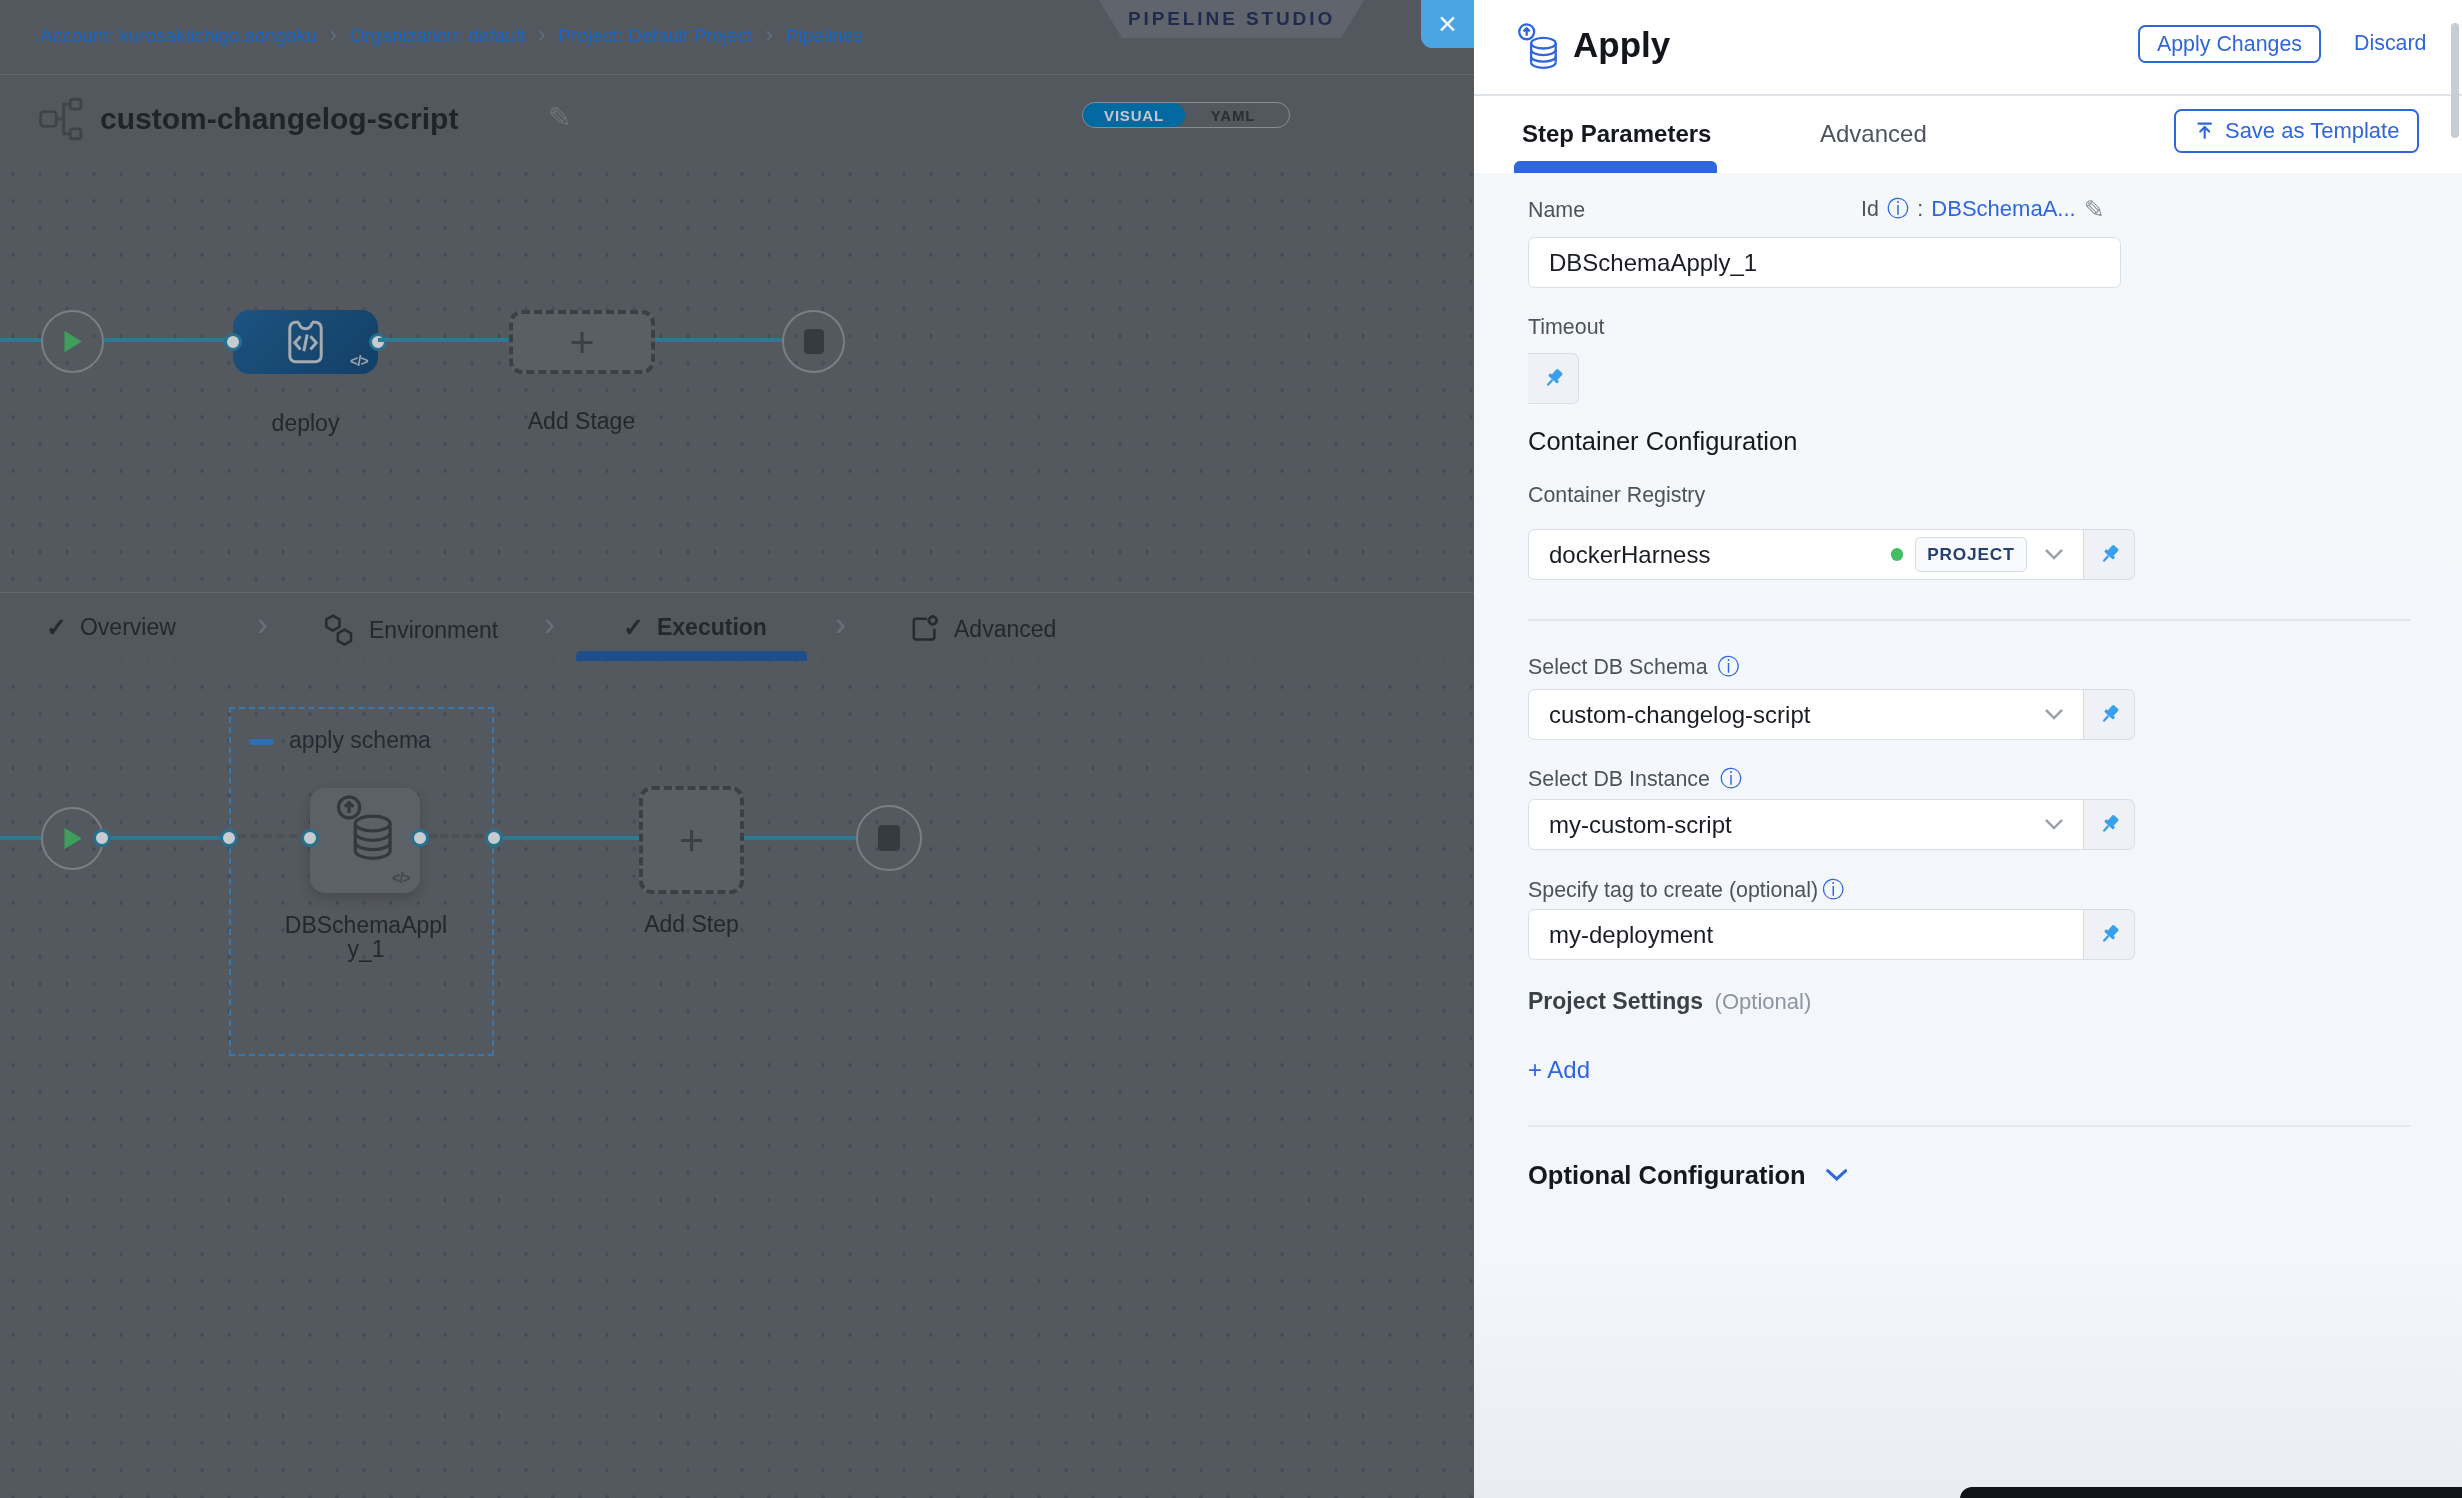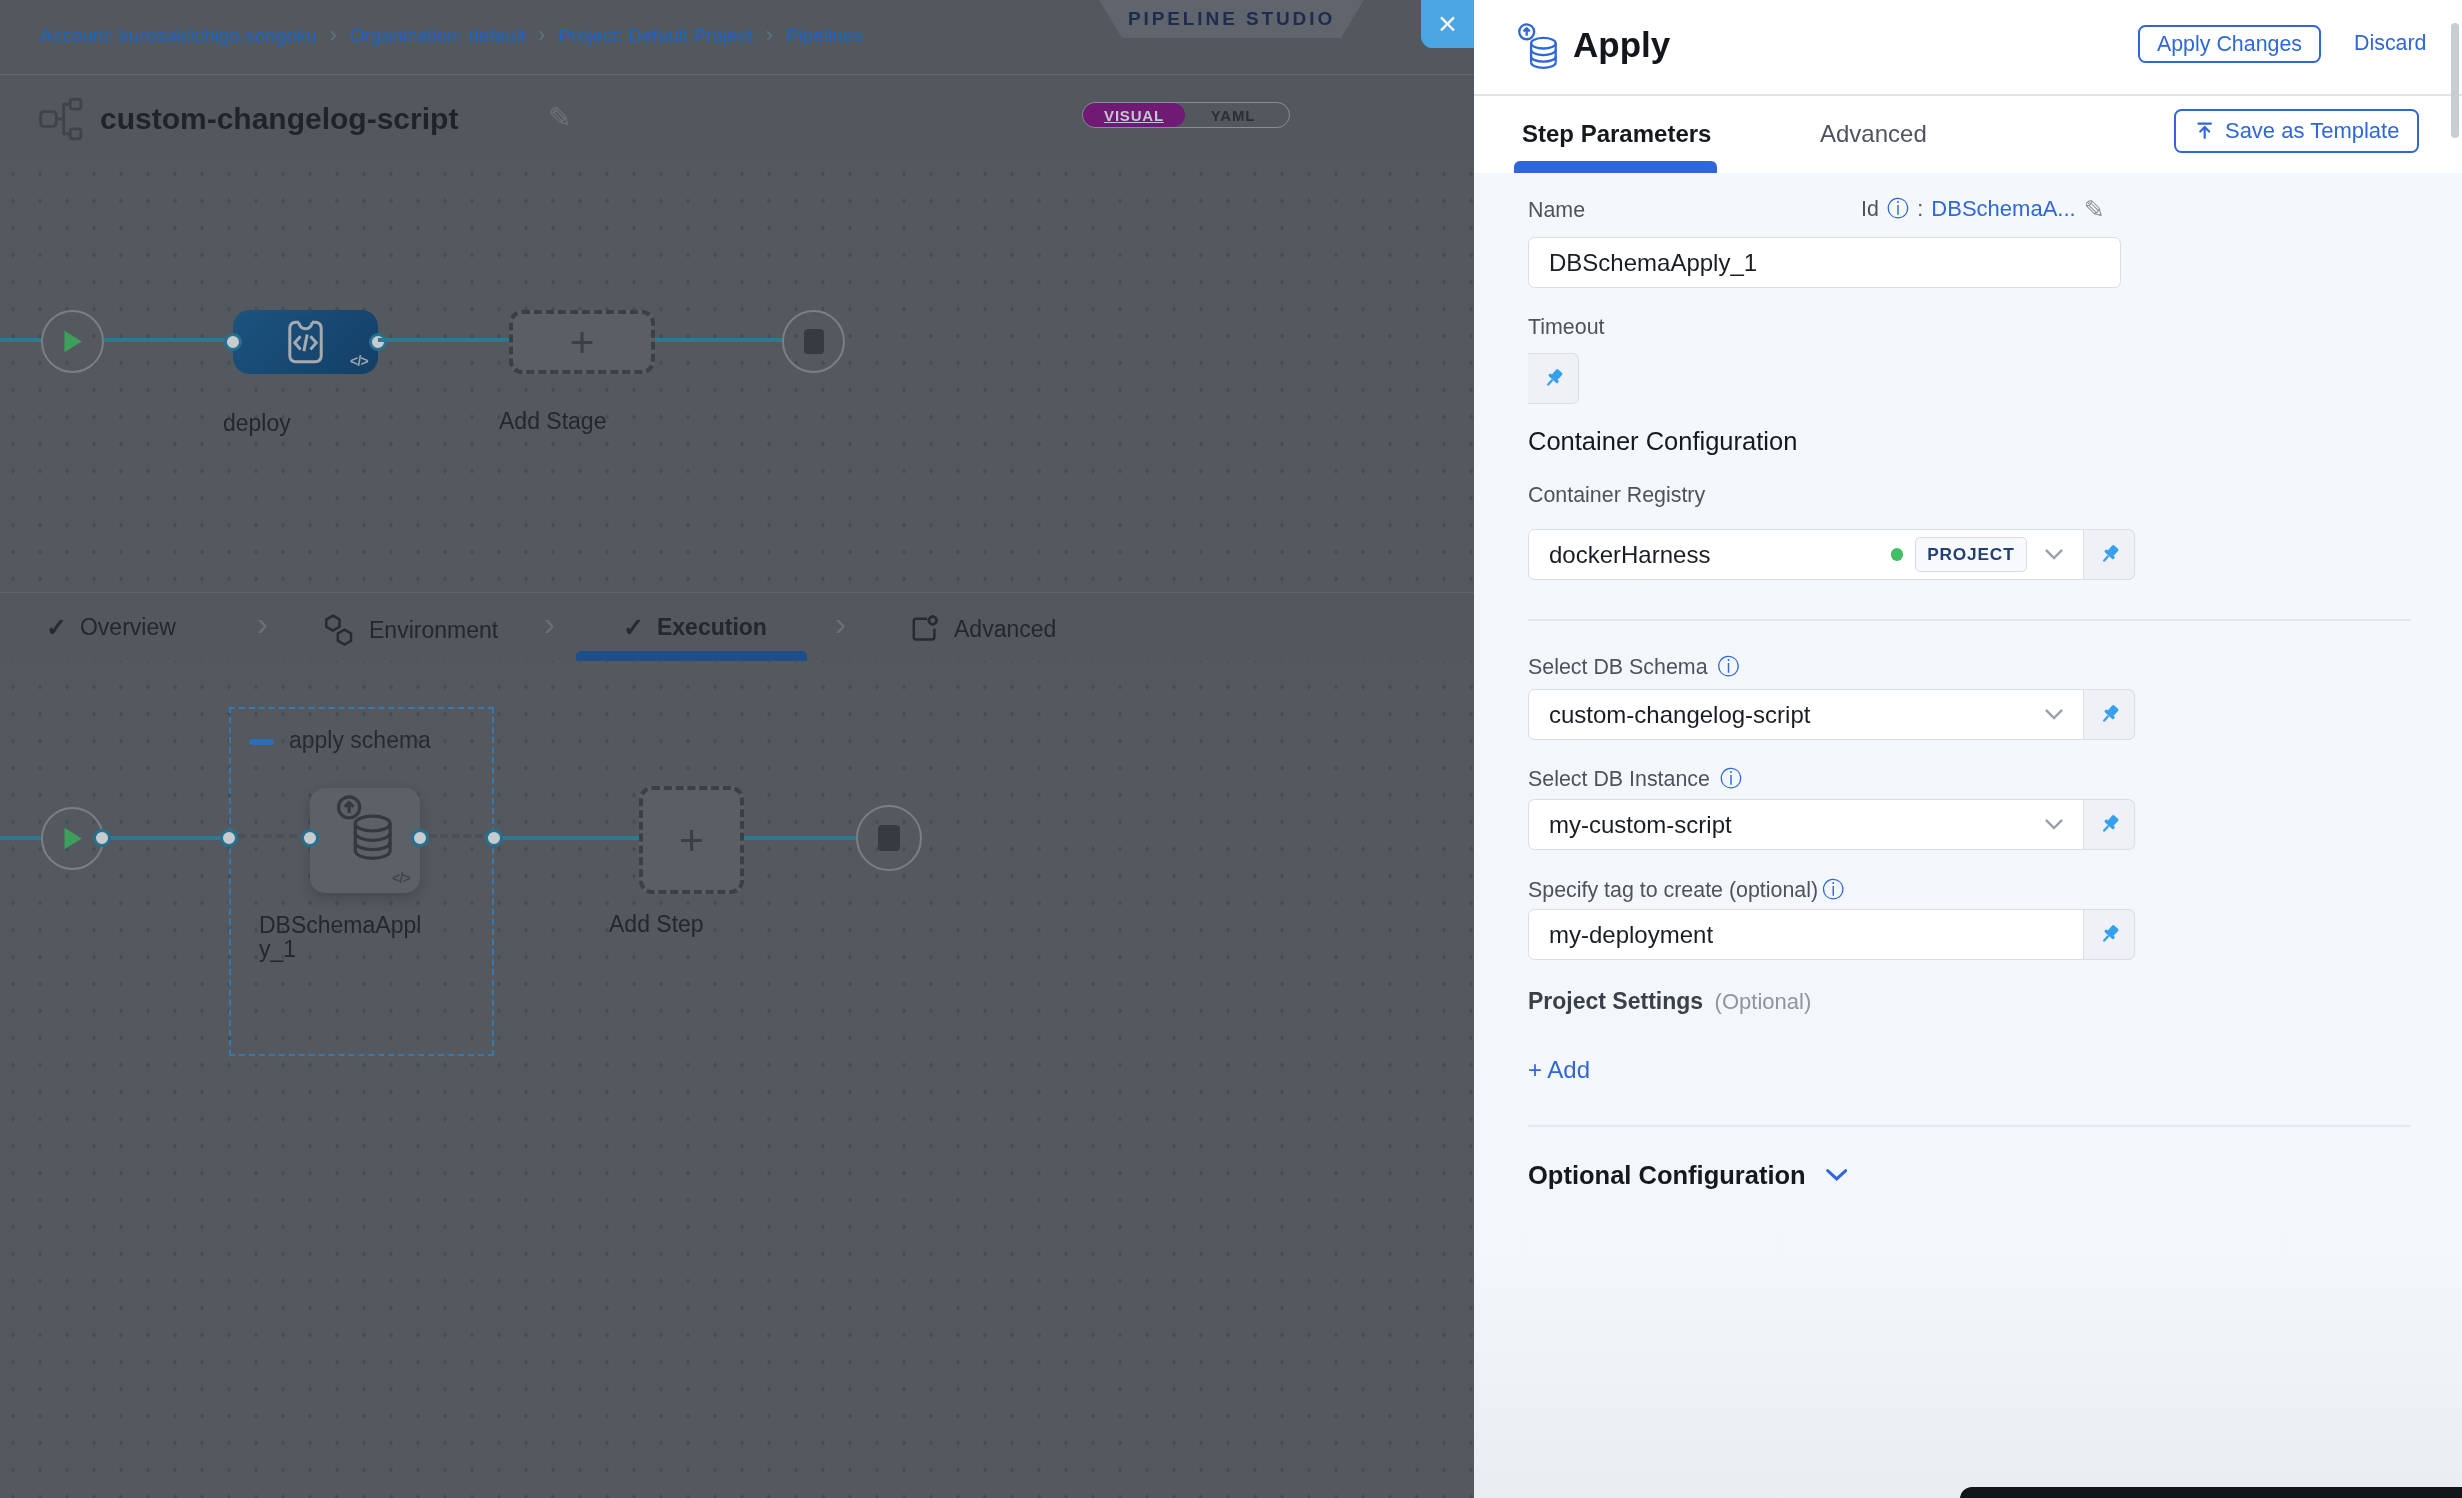--- a/index.html
+++ b/index.html
@@ -13,31 +13,31 @@
   .crumb{color:#1B66C2;font-size:19px;text-decoration:none;}
   .crumb-sep{color:#5E7184;font-size:21.4px;}
   .badge{clip-path:polygon(0 0,100% 0,calc(100% - 23px) 100%,23px 100%);background:#60646C;
          color:#202C4E;font-size:19px;font-weight:bold;letter-spacing:2.9px;
          display:flex;align-items:center;justify-content:center;}
   .closebtn{background:#4BA5E3;color:#F2F6F9;font-size:25px;border:none;border-radius:0 0 0 11.5px;
             display:flex;align-items:center;justify-content:center;cursor:pointer;}
   .ptitle{color:#1F2428;font-size:30px;font-weight:600;}
   .toggle{display:flex;border:1.6px solid #888D94;border-radius:15px;background:#53585E;overflow:hidden;height:26px;box-sizing:border-box;}
   .toggle .seg{display:flex;align-items:center;justify-content:center;font-size:15px;font-weight:bold;letter-spacing:0.8px;}
-  .seg-on{background:#701a75;color:#C3C8D0;border-radius:13px;width:102px;text-decoration:underline;}
+  .seg-on{background:#0369a1;color:#C3C8D0;border-radius:13px;width:102px;}
   .seg-off{color:#2A2F35;width:96px;}
   .hline{height:4.1px;background:#2B7A8F;}
   .dashline{height:0;border-top:4.1px dashed #4A5056;}
   .port{width:18px;height:18px;border:3.3px solid #27708E;border-radius:50%;background:#C7CCD1;box-sizing:border-box;}
   .node-circle{border:2.5px solid #7A7F85;border-radius:50%;display:flex;align-items:center;justify-content:center;box-sizing:border-box;}
   .stop-square{background:#363B42;border-radius:4.1px;}
   .stage{background:linear-gradient(135deg,#1C5380,#133F66);border-radius:16.5px;}
   .dashbox{border:4.1px dashed #3B4046;border-radius:13px;background:#5A5F65;box-sizing:border-box;
            display:flex;align-items:center;justify-content:center;color:#3B4046;font-size:43px;font-weight:300;}
-  .canvas-label{font-size:23px;color:#23282D;}
+  .canvas-label{font-size:23px;color:#23282D;text-align:center;}
   .tabsbar{left:0;top:592px;width:1474px;height:68px;background:#53585E;border-top:1.6px solid #60656B;}
   .stage-tab{display:flex;align-items:center;gap:13px;color:#23282E;font-size:23px;}
   .tab-check{font-size:25px;font-weight:600;color:#262B31;}
   .tab-sep{color:#6A7078;font-size:33px;font-weight:300;}
   .groupbox{border:2.5px dashed #3878AC;box-sizing:border-box;}
   .stepcard{background:#5C6167;border-radius:15px;box-shadow:0 5px 13px rgba(0,0,0,0.18);}
   .code-glyph{font-size:14px;color:#9FA4AA;font-weight:bold;letter-spacing:-0.8px;}
   
   .panel{left:1474px;top:0;width:988px;height:1499px;background:#FFFFFF;}
   .panel-title{color:#13161B;font-size:35px;font-weight:bold;}

